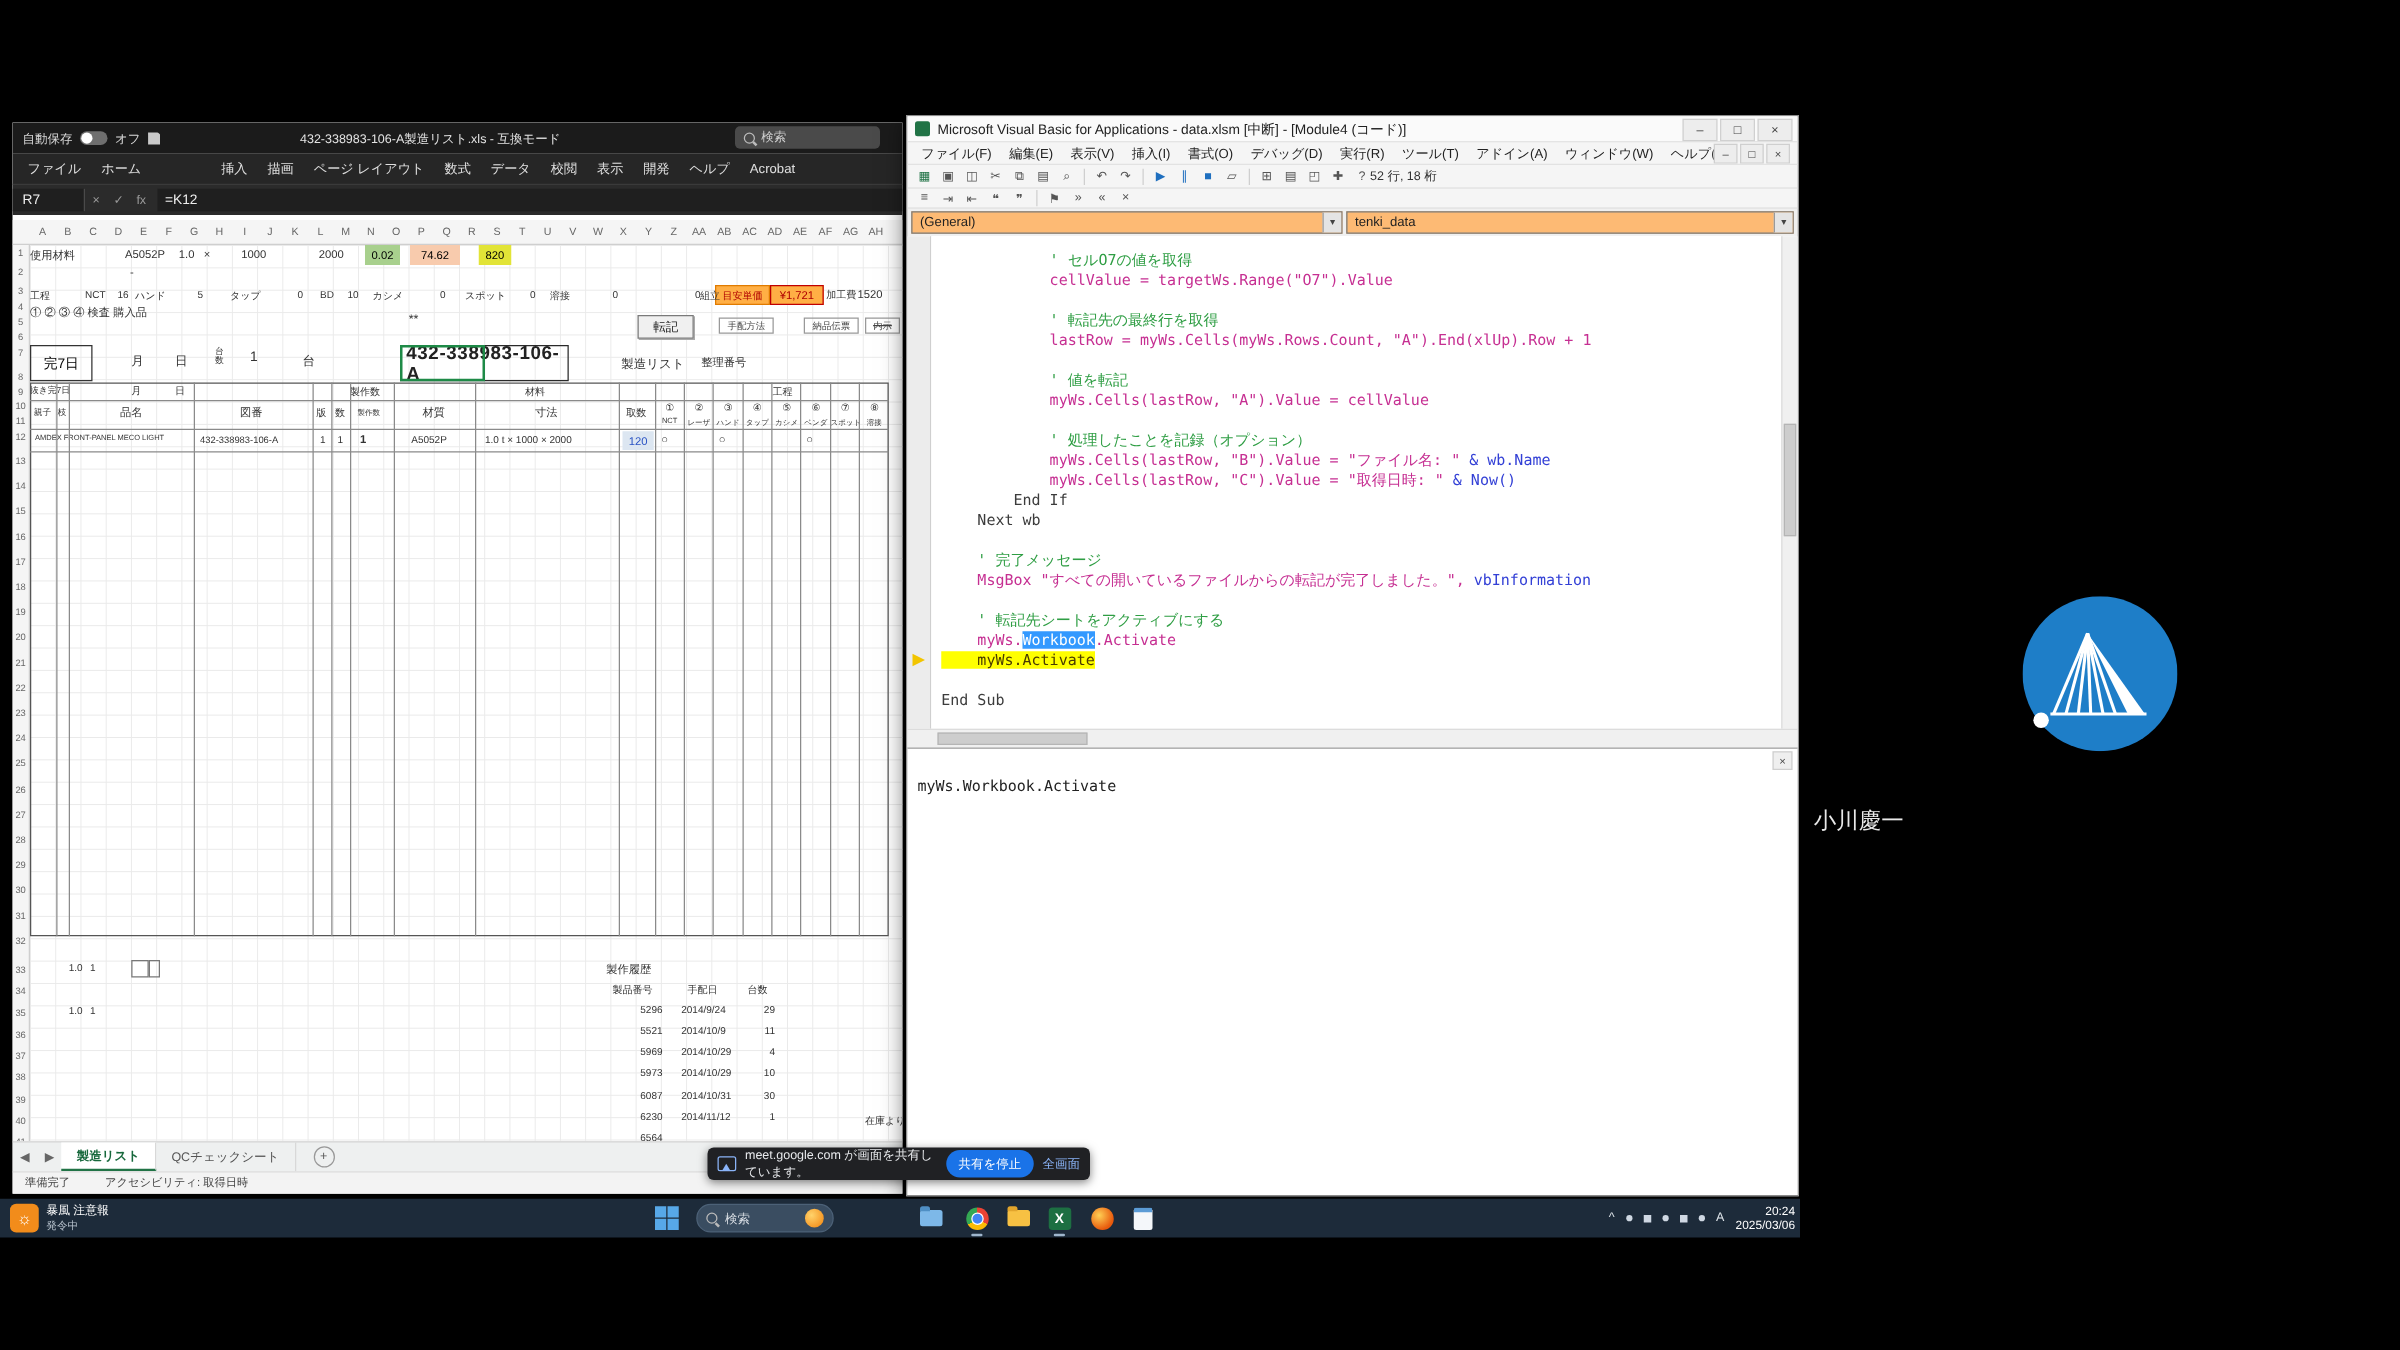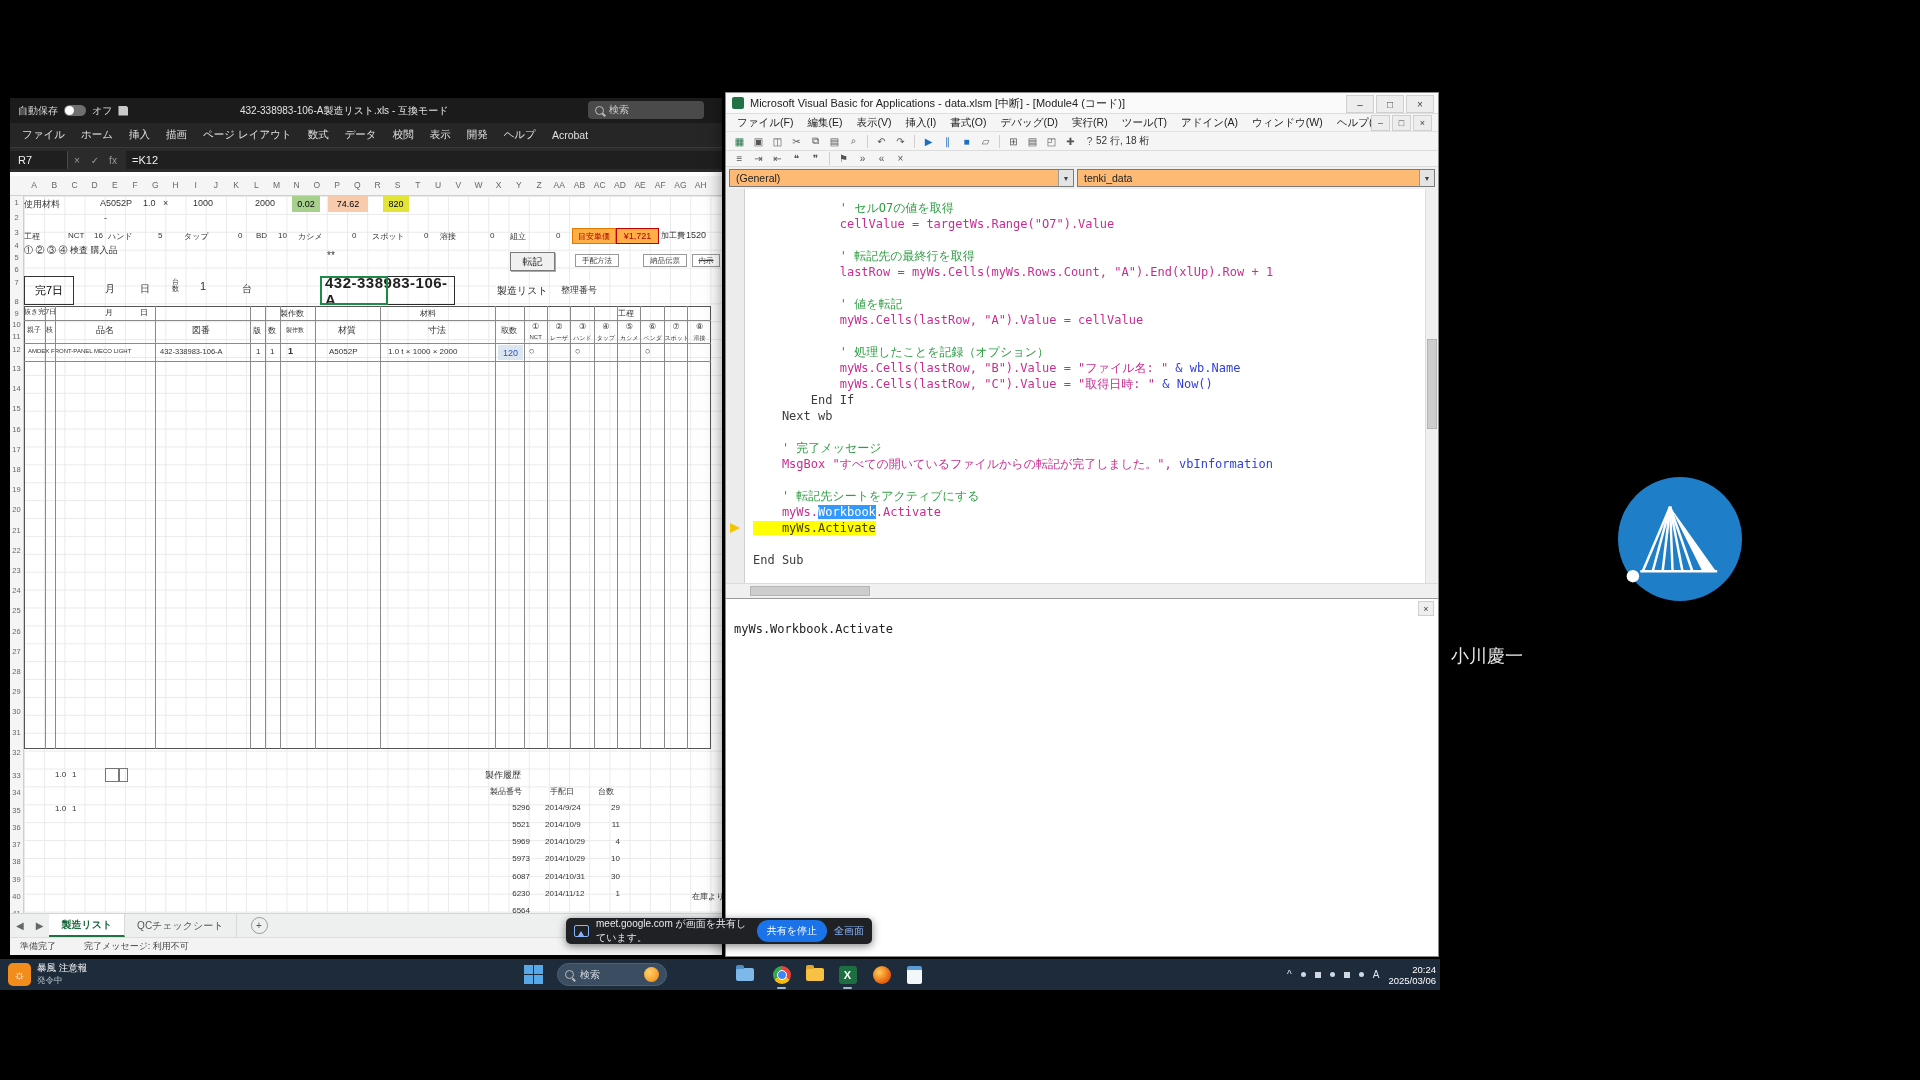--- a/index.html
+++ b/index.html
@@ -132,21 +132,21 @@
       <span id="xl-title-text">432-338983-106-A製造リスト.xls - 互換モード</span>
       <span id="xl-search">
         <span class="mag"></span>
         <span>検索</span>
       </span>
     </div>
     <div id="xl-ribbon">
       <div id="ribbon-tabs">
           <div class="rtab" style="position: relative;">ファイル</div>
           <div class="rtab" style="position: relative;">ホーム</div>
-          <div class="rtab" style="position: relative;">挿入</div>
+          <div class="rtab" style="position: relative; margin-left: 48px;">挿入</div>
           <div class="rtab" style="position: relative;">描画</div>
           <div class="rtab" style="position: relative;">ページ レイアウト</div>
           <div class="rtab" style="position: relative;">数式</div>
           <div class="rtab" style="position: relative;">データ</div>
           <div class="rtab" style="position: relative;">校閲</div>
           <div class="rtab" style="position: relative;">表示</div>
           <div class="rtab" style="position: relative;">開発</div>
           <div class="rtab" style="position: relative;">ヘルプ</div>
           <div class="rtab" style="position: relative;">Acrobat</div>
         </div>
@@ -330,21 +330,21 @@
         <div class="t f8" style="left: 160px; top: 35px;">タップ</div>
         <div class="t f8" style="left: 214px; top: 35px;">0</div>
         <div class="t f8" style="left: 232px; top: 35px;">BD</div>
         <div class="t f8" style="left: 254px; top: 35px;">10</div>
         <div class="t f8" style="left: 274px; top: 35px;">カシメ</div>
         <div class="t f8" style="left: 328px; top: 35px;">0</div>
         <div class="t f8" style="left: 348px; top: 35px;">スポット</div>
         <div class="t f8" style="left: 400px; top: 35px;">0</div>
         <div class="t f8" style="left: 416px; top: 35px;">溶接</div>
         <div class="t f8" style="left: 466px; top: 35px;">0</div>
-        <div class="t f8" style="left: 458px; top: 35px; padding-left: 28px;">組立</div>
+        <div class="t f8" style="left: 508px; top: 35px; padding-left: 28px;">組立</div>
         <div class="t f8" style="left: 532px; top: 35px;">0</div>
         <div class="tl-v" style="left: 21px;"></div>
         <div class="tl-v" style="left: 31px;"></div>
         <div class="tl-v" style="left: 131px;"></div>
         <div class="tl-v" style="left: 226px;"></div>
         <div class="tl-v" style="left: 241px;"></div>
         <div class="tl-v" style="left: 256px;"></div>
         <div class="tl-v" style="left: 291px;"></div>
         <div class="tl-v" style="left: 356px;"></div>
         <div class="tl-v" style="left: 471px;"></div>
@@ -397,21 +397,21 @@
 
     <div id="xl-tabsbar">
       <span class="f10" style="padding:0 6px;color:#666;">◀</span>
       <span class="f10" style="padding:0 6px;color:#666;">▶</span>
       <span class="sheettab active">製造リスト</span>
       <span class="sheettab">QCチェックシート</span>
       <span style="margin-left:14px;width:15px;height:15px;border:1px solid #999;border-radius:50%;display:flex;align-items:center;justify-content:center;font-size:10px;color:#555;">+</span>
     </div>
     <div id="xl-statusbar">
       <span>準備完了</span>
-      <span>完了メッセージ: 利用不可</span>
+      <span>アクセシビリティ: 取得日時</span>
     </div>
   </div>
 
   <div id="vba-window">
     <div id="vb-titlebar">
       <span class="vb-appicon"></span>
       <span>Microsoft Visual Basic for Applications - data.xlsm [中断] - [Module4 (コード)]</span>
     </div>
     <div class="winbtns">
       <span class="winbtn">–</span>

